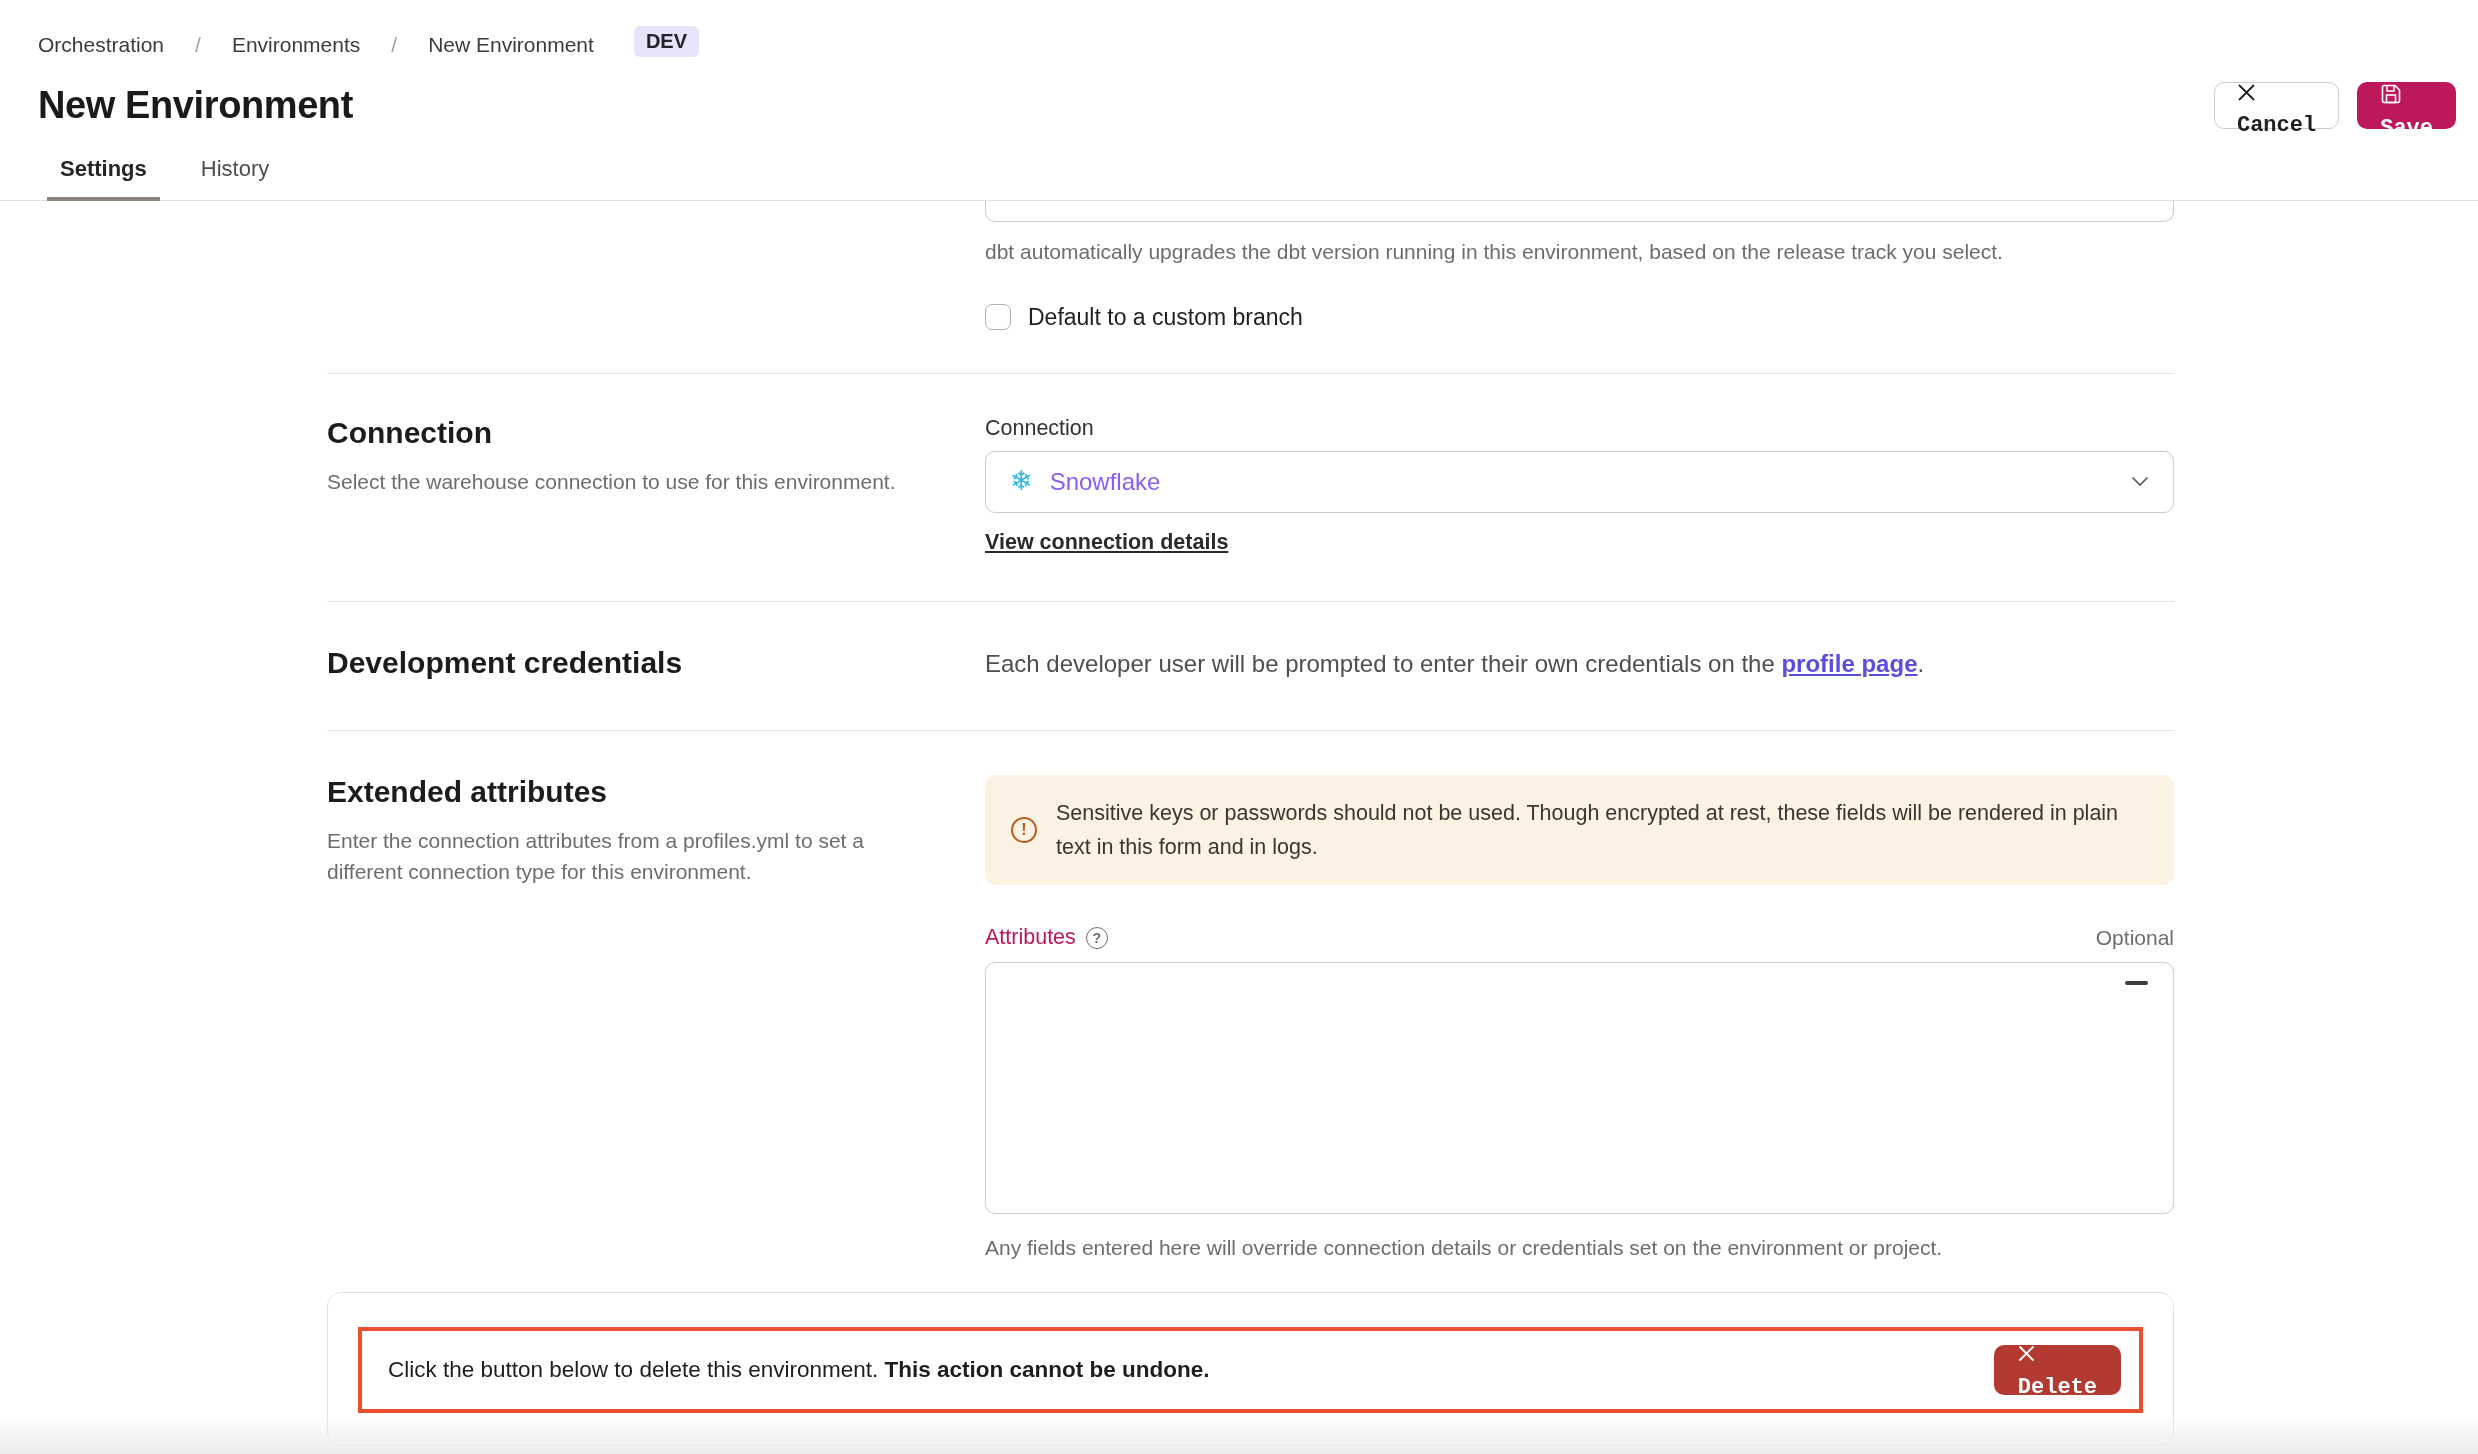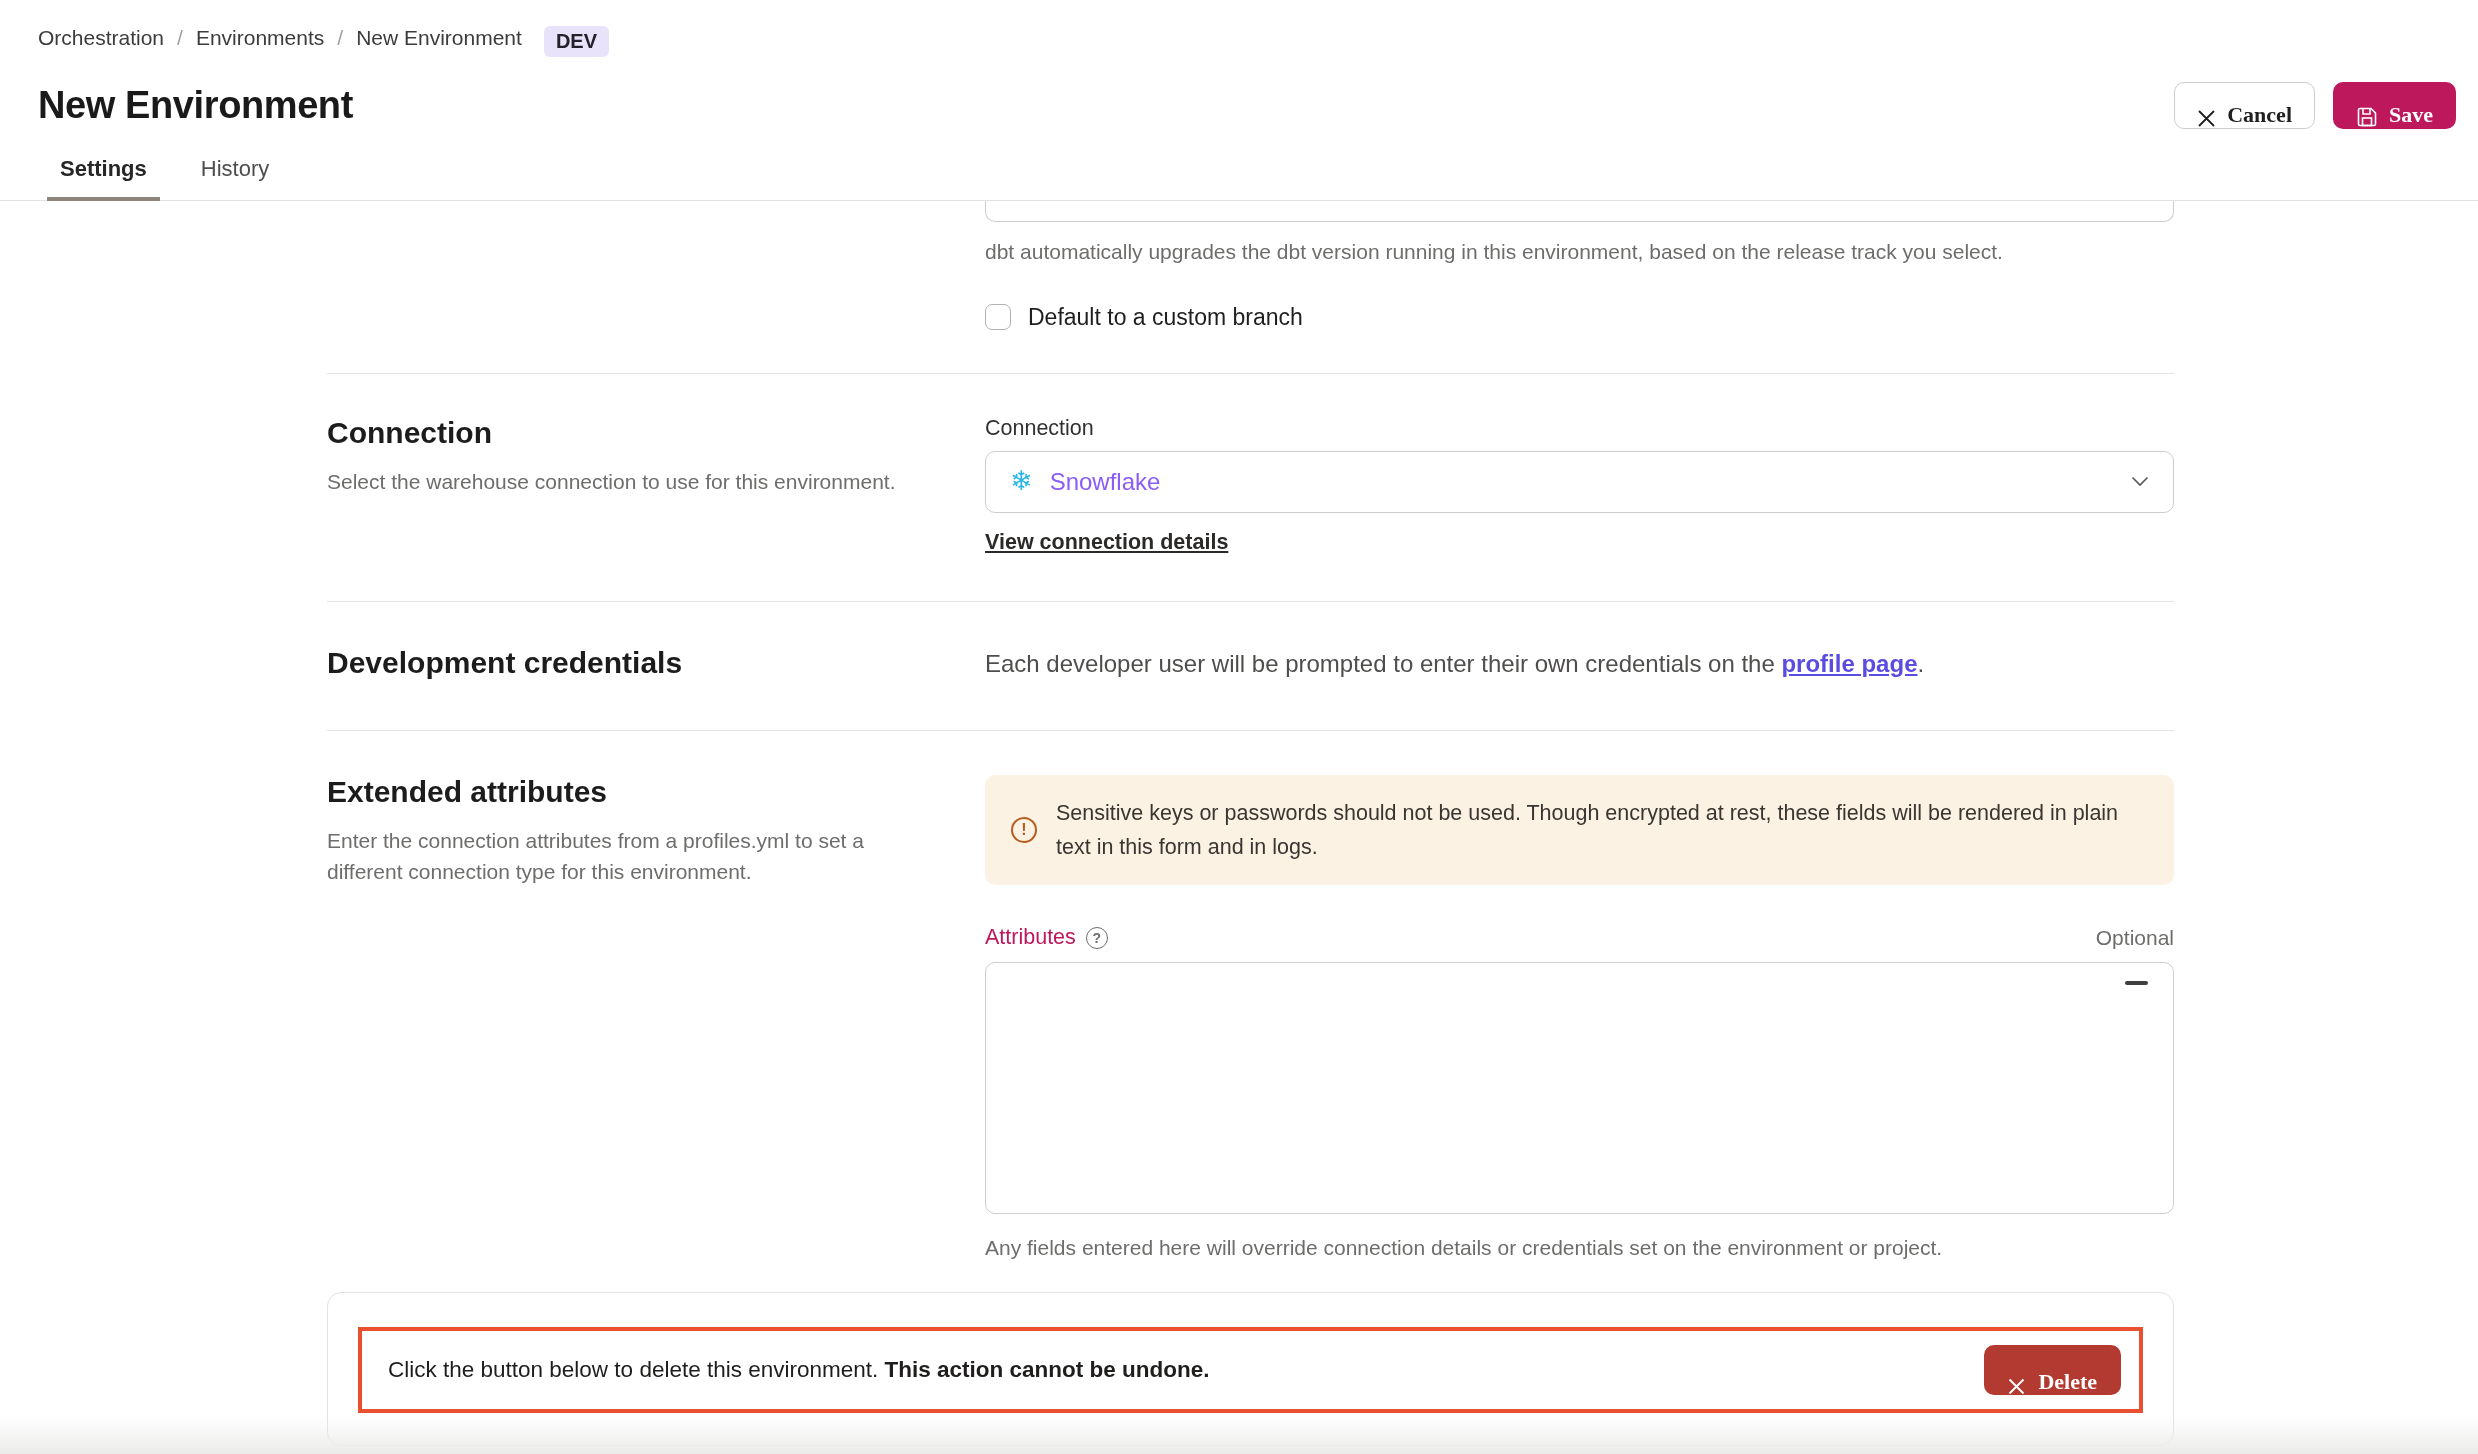--- a/index.html
+++ b/index.html
@@ -6,29 +6,29 @@
   html,body { background:#ffffff; }
   body {
     width:2478px; height:1454px; overflow:hidden; position:relative;
     font-family:"Liberation Sans", sans-serif; color:#1f1f1f;
     -webkit-font-smoothing:antialiased;
   }
   #app { width:2478px; height:1454px; position:relative; }
 
   
   .header { padding:26px 22px 0 38px; }
-  .breadcrumb { display:flex; align-items:flex-start; gap:13px; font-size:21px; color:#3d3b3b; font-weight:500; }
+  .breadcrumb { display:flex; align-items:flex-end; gap:31px; font-size:21px; color:#3d3b3b; font-weight:500; }
   .crumb { cursor:pointer; }
   .crumb-sep { color:#a1a09e; font-weight:400; }
   .env-badge { background:#e8e3fb; color:#232129; font-weight:600; font-size:20px; padding:4px 12px; border-radius:6px; margin-left:9px; }
 
   .title-row { display:flex; align-items:center; justify-content:space-between; margin-top:25px; }
   .page-title { font-size:38px; font-weight:700; letter-spacing:-0.4px; color:#1a1a1a; }
   .header-actions { display:flex; gap:18px; }
-  .btn { display:flex; align-items:flex-end; gap:11px; height:47px; padding:0 22px; border-radius:10px; font-size:22px; font-weight:600; cursor:pointer; border:1px solid transparent; font-family:Liberation Serif, serif; }
+  .btn { display:flex; align-items:flex-start; gap:11px; height:47px; padding:0 22px; border-radius:10px; font-size:22px; font-weight:600; cursor:pointer; border:1px solid transparent; font-family:Liberation Mono, monospace;flex-direction:column; }
   .btn-secondary { background:#ffffff; border-color:#cfcdca; color:#1f1f1f; }
   .btn-primary { background:#be185d; color:#ffffff; }
 
   .tabs { display:flex; gap:28px; margin-top:27px; padding-left:9px; }
   .tab { font-size:22px; padding:0 13px 15px 13px; color:#4f4d4d; cursor:pointer; border-bottom:4px solid transparent; }
   .tab.active { color:#262626; font-weight:600; border-bottom-color:#8d8579; }
   .header-border { border-bottom:1px solid #e3e1de; margin-top:-1px; }
 
   
   .form { margin-left:327px; width:1847px; }

